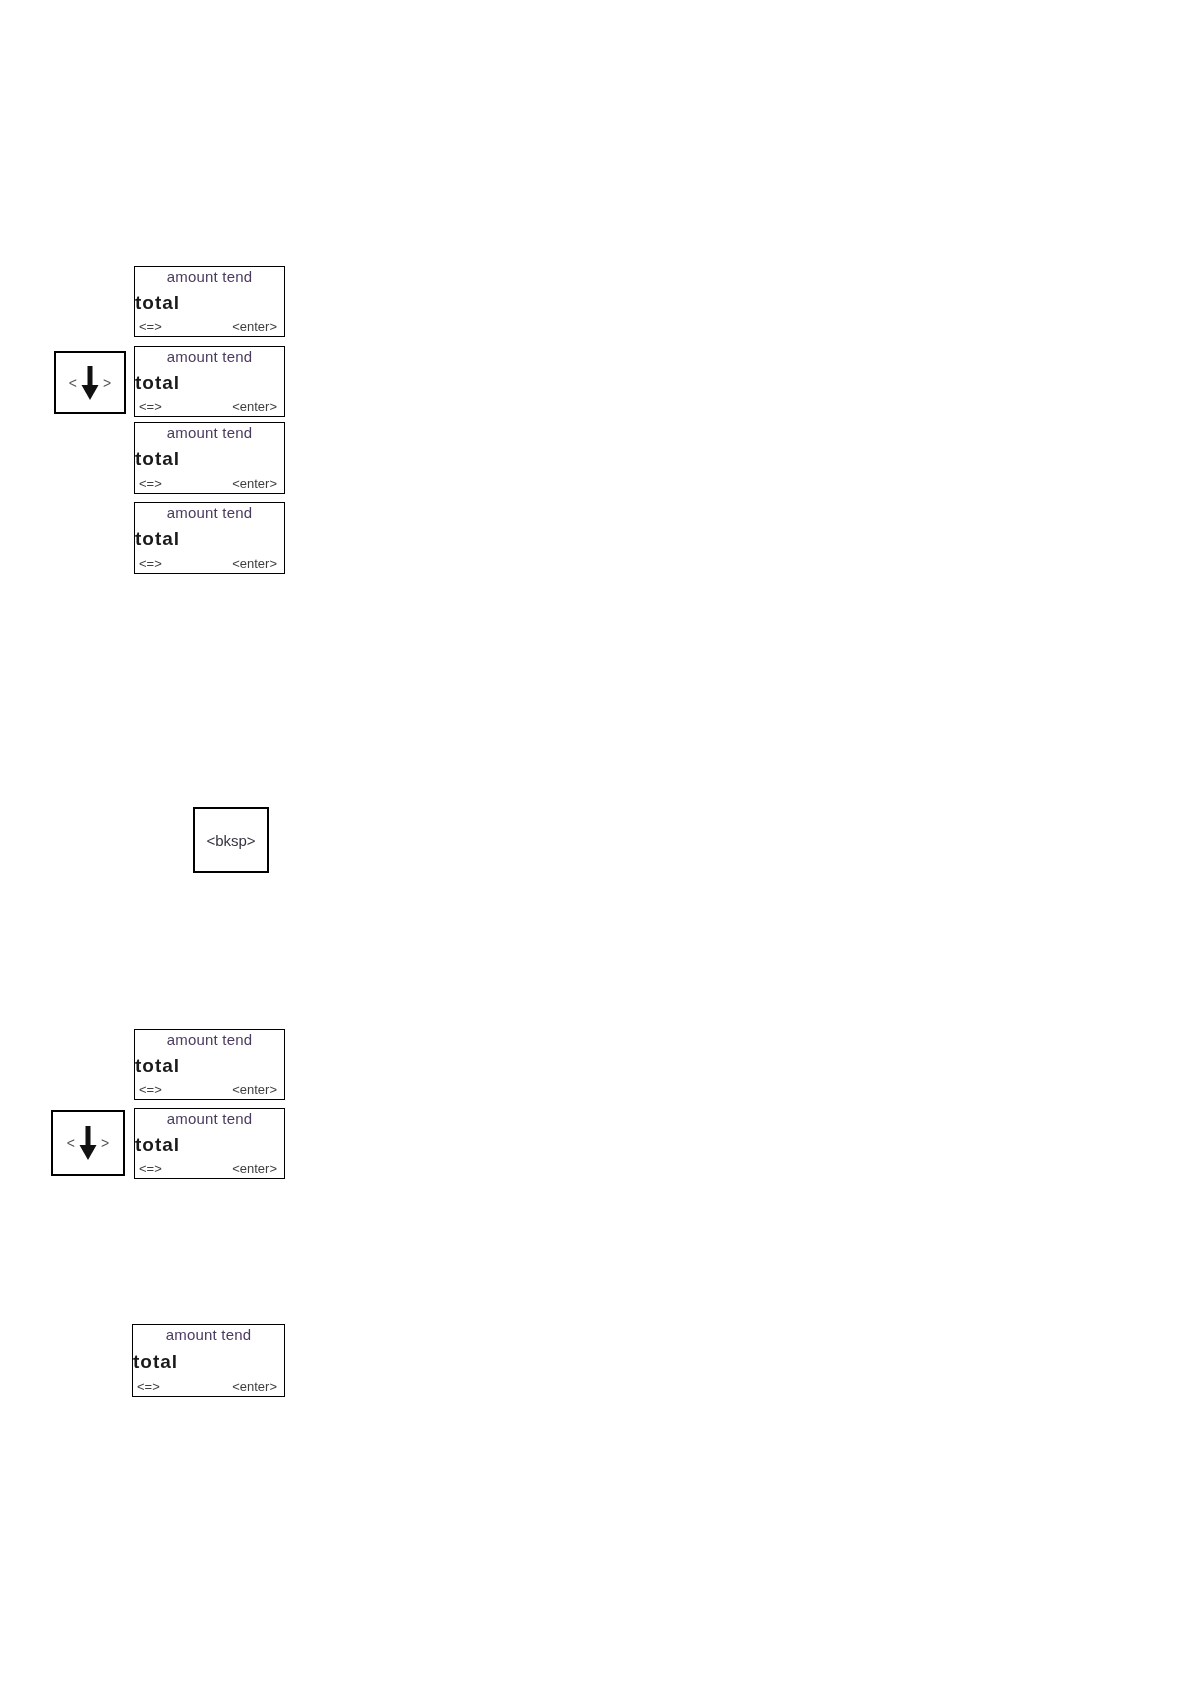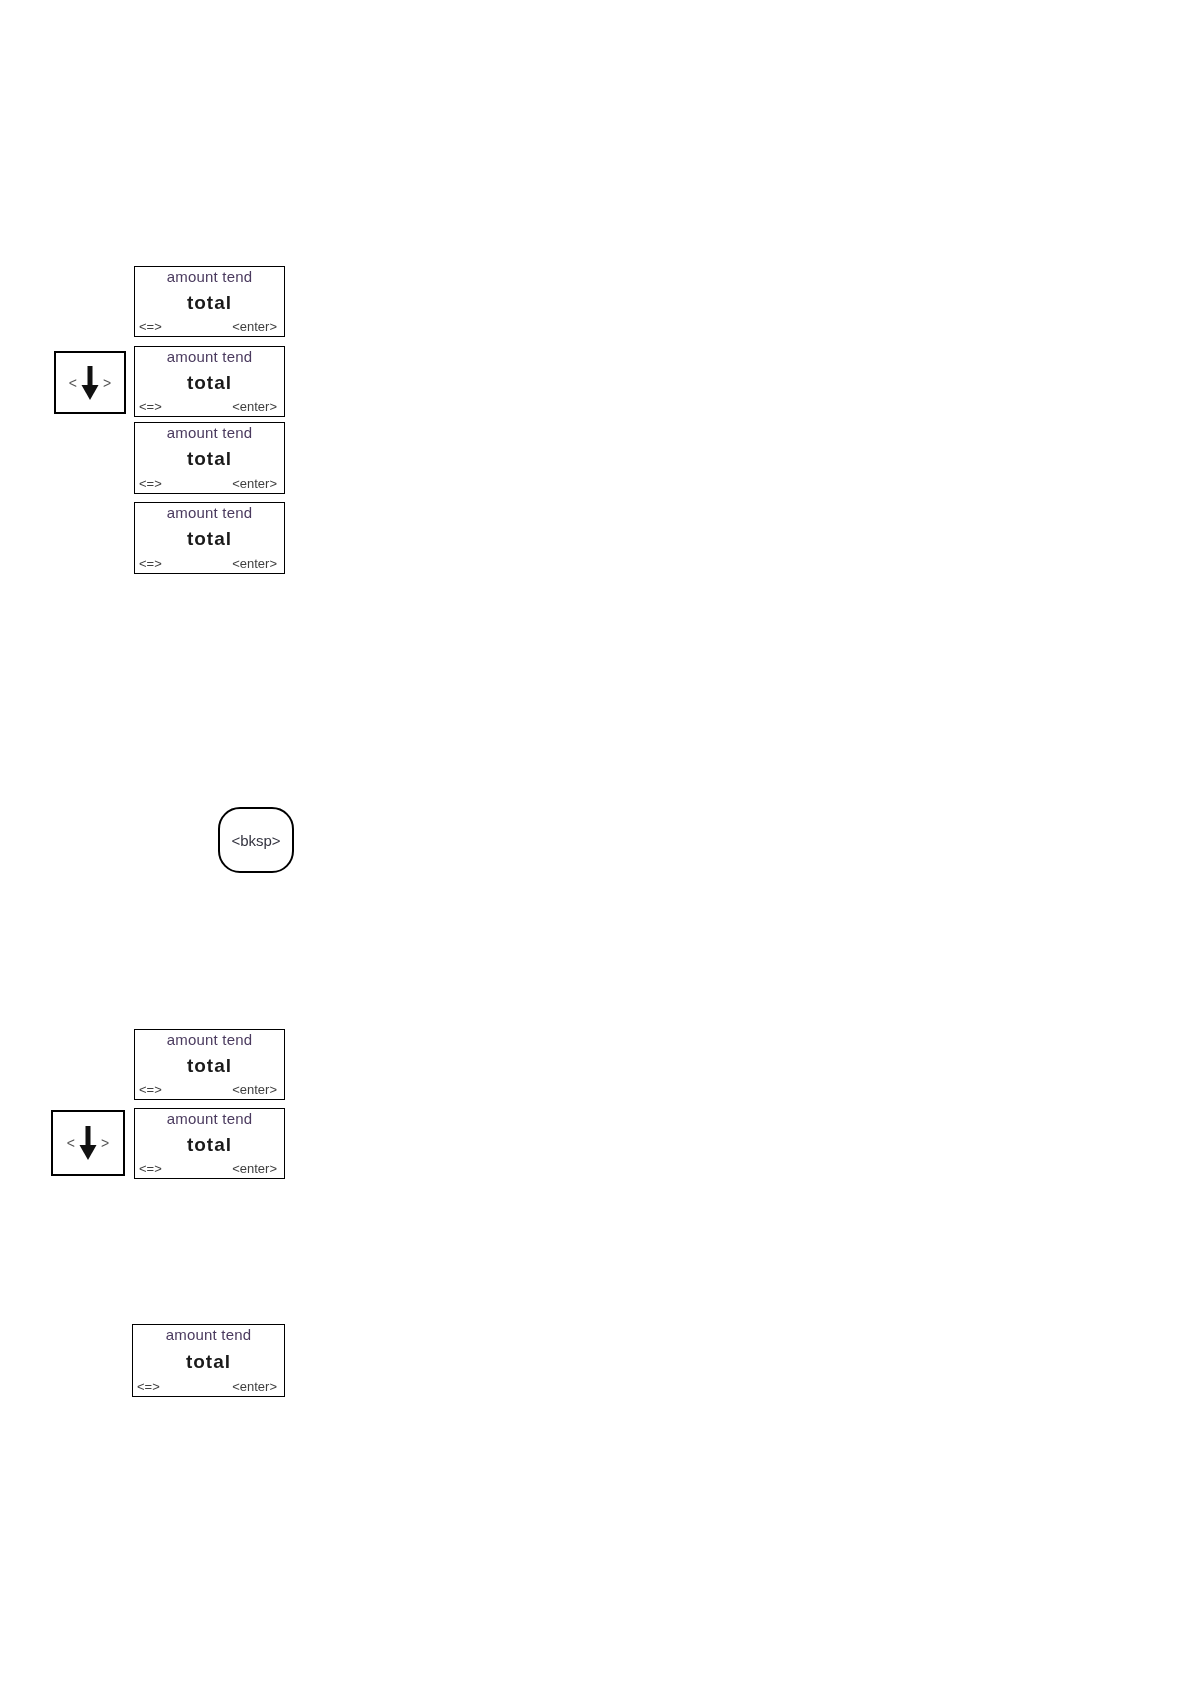--- a/index.html
+++ b/index.html
@@ -30,21 +30,21 @@
     padding: 1px 0 2px 0;
   }
   .lcd-title {
     text-align: center;
     font-size: 15px;
     line-height: 17px;
     color: #4a3a5e;
     letter-spacing: 0.2px;
   }
   .lcd-value {
-    text-align: center;
+    text-align: left;
     font-size: 19px;
     line-height: 20px;
     font-weight: bold;
     color: #1a1a1a;
     letter-spacing: 1px;
   }
   .lcd-softkeys {
     display: flex;
     justify-content: space-between;
     align-items: flex-end;
@@ -122,21 +122,21 @@
 
   <div class="lcd" style="left:134px; top:502px; height:72px;">
     <div class="lcd-title">amount tend</div>
     <div class="lcd-value">total</div>
     <div class="lcd-softkeys">
       <span class="sk-left">&lt;=&gt;</span>
       <span class="sk-right">&lt;enter&gt;</span>
     </div>
   </div>
 
-  <div class="key key-bksp" style="left:218px; top:807px; width:76px; height:66px;border-radius:22px;">
+  <div class="key key-bksp" style="left:193px; top:807px; width:76px; height:66px;">
     <span>&lt;bksp&gt;</span>
   </div>
 
   <div class="lcd" style="left:134px; top:1029px;">
     <div class="lcd-title">amount tend</div>
     <div class="lcd-value">total</div>
     <div class="lcd-softkeys">
       <span class="sk-left">&lt;=&gt;</span>
       <span class="sk-right">&lt;enter&gt;</span>
     </div>

